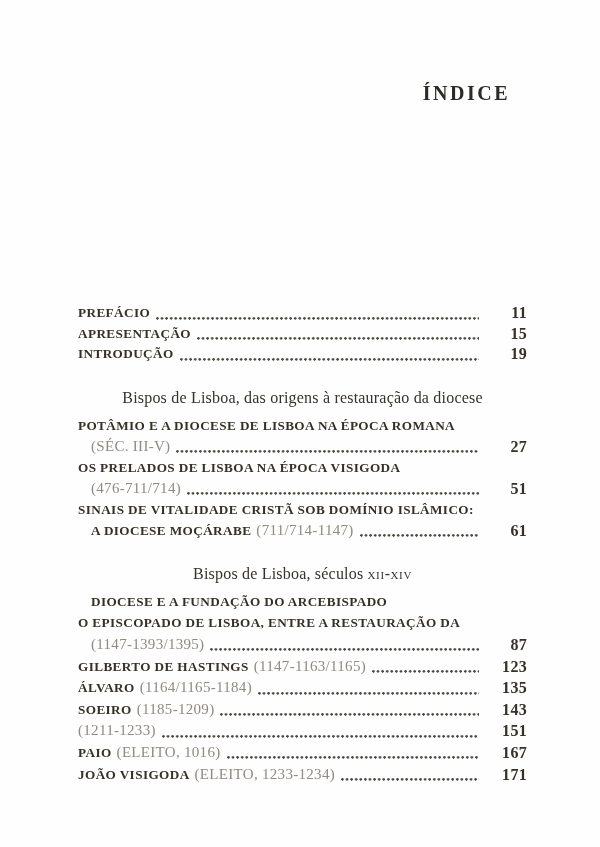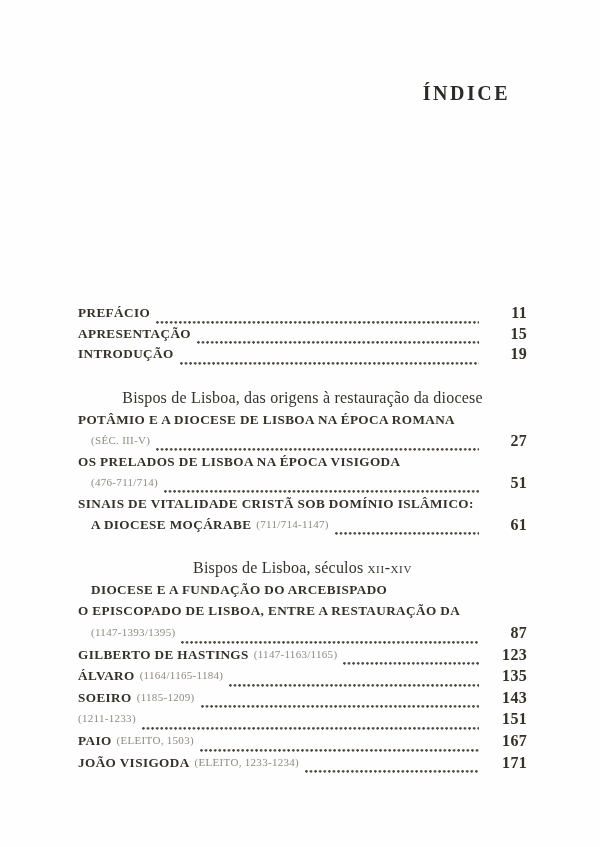--- a/index.html
+++ b/index.html
@@ -19,36 +19,36 @@
     text-align: right;
     font-size: 20px;
     line-height: 28px;
     font-weight: 600;
     letter-spacing: 2.5px;
     color: #2c2a26;
   }
   .front-matter { margin-top: 196px; }
   .row {
     display: flex;
-    align-items: flex-end;
+    align-items: center;
     line-height: 20.6px;
     font-size: 13.2px;
     white-space: nowrap;
   }
   .block .row { line-height: 21px; }
   .block3 .row { line-height: 21.6px; }
   .cont { padding-left: 13px; }
   .b {
     font-weight: 700;
     letter-spacing: 0.4px;
     color: #353128;
   }
   .g {
     font-weight: 400;
-    font-size: 11px;
+    font-size: 15px;
     letter-spacing: 0.3px;
     color: #8f8a82;
   }
   .b + .g { margin-left: 5px; }
   .leader {
     flex: 1 1 auto;
     min-width: 10px;
     height: 1em;
     position: relative;
     margin-left: 6px;
@@ -74,21 +74,21 @@
     margin: 22px 0 0 0;
     text-align: center;
     font-size: 16px;
     line-height: 22px;
     font-weight: 400;
     color: #36322b;
     letter-spacing: 0.2px;
   }
   .sect2 { }
   .sc { font-variant: small-caps; letter-spacing: 0.6px; }
-  .block { margin-top: 0; }
+  .block { margin-top: 6px; }
 </style>
 </head>
 <body>
 
 <div class="page">
 
   <h1 class="title">ÍNDICE</h1>
 
   <div class="front-matter">
     <div class="row">
@@ -170,21 +170,21 @@
       <span class="leader"></span>
       <span class="pg">143</span>
     </div>
     <div class="row">
       <span class="g">(1211-1233)</span>
       <span class="leader"></span>
       <span class="pg">151</span>
     </div>
     <div class="row">
       <span class="b">PAIO</span>
-      <span class="g">(ELEITO, 1503)</span>
+      <span class="g">(ELEITO, 1016)</span>
       <span class="leader"></span>
       <span class="pg">167</span>
     </div>
     <div class="row">
       <span class="b">JOÃO VISIGODA</span>
       <span class="g">(ELEITO, 1233-1234)</span>
       <span class="leader"></span>
       <span class="pg">171</span>
     </div>
   </div>

